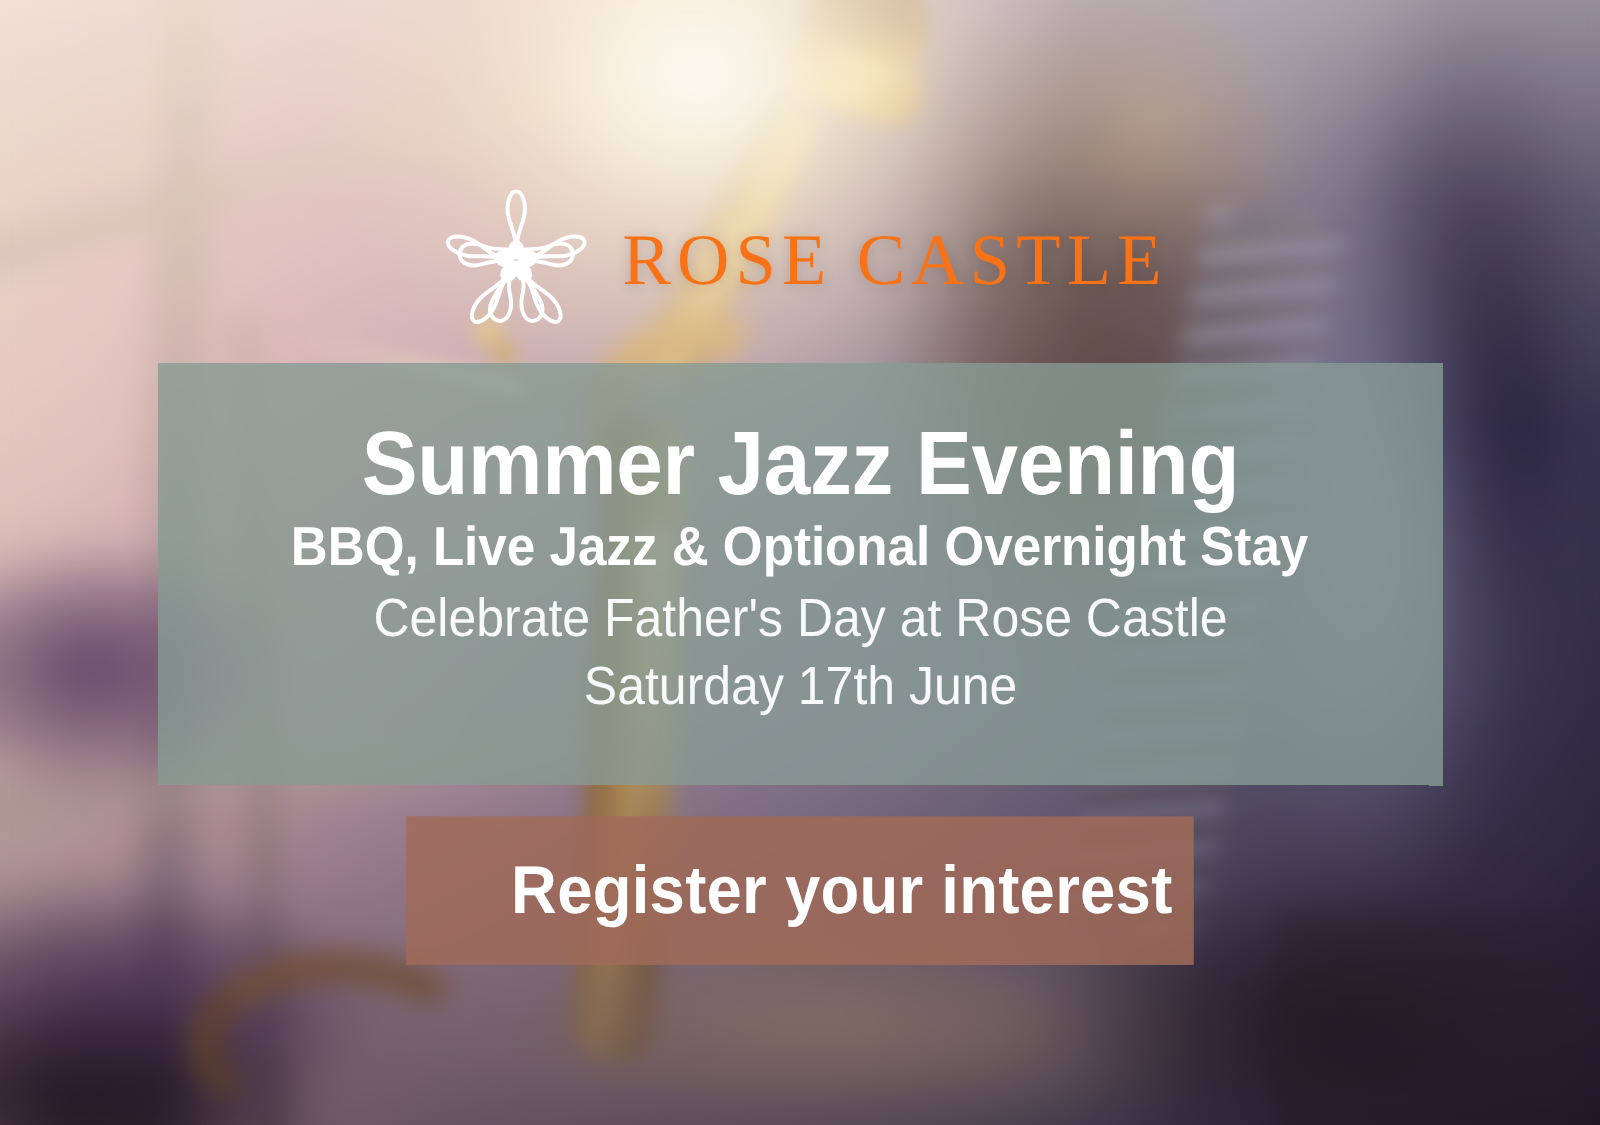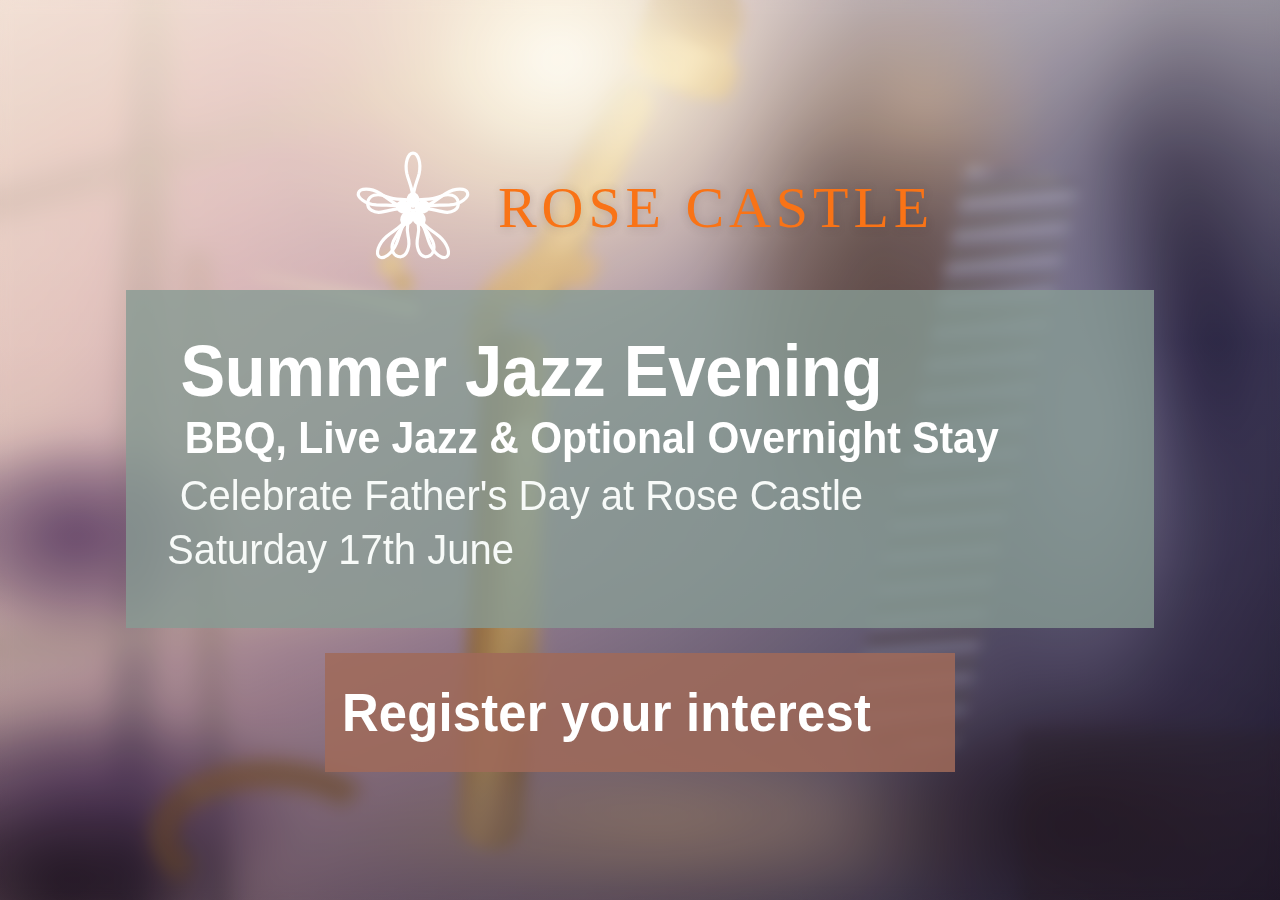--- a/index.html
+++ b/index.html
@@ -271,21 +271,21 @@
     text-shadow:0 1px 10px rgba(60,40,50,.22);
   }
 
   
   .panel {
     position:absolute;
     left:126px; top:290px;
     width:1028px; height:338px;
     background:rgba(135,155,147,.80);
     display:flex; flex-direction:column;
-    align-items:flex-start; justify-content:center;
+    align-items:center; justify-content:center;
     padding:6px 28px 14px;
     text-align:center;
   }
   .panel .headline {
     color:#ffffff;
     font-family:"Liberation Sans Narrow","Liberation Sans", sans-serif;
     font-weight:700;
     font-size:72px;
     line-height:1.04;
     letter-spacing:-.004em;
@@ -319,21 +319,21 @@
     left:325px; top:653px;
     width:630px; height:119px;
     border:0; outline:0; cursor:pointer;
     background:rgba(160,106,90,.86);
     color:#ffffff;
     font-family:"Liberation Sans Narrow","Liberation Sans", sans-serif;
     font-weight:700;
     font-size:54px;
     letter-spacing:.004em;
     line-height:119px;
-    text-align:left;
+    text-align:right;
     white-space:nowrap;
     display:block;
     transform:none;
   }
   .cta span { display:inline-block; transform:scaleX(.94); }
 </style>
 </head>
 <body>
 
 <div id="banner">

